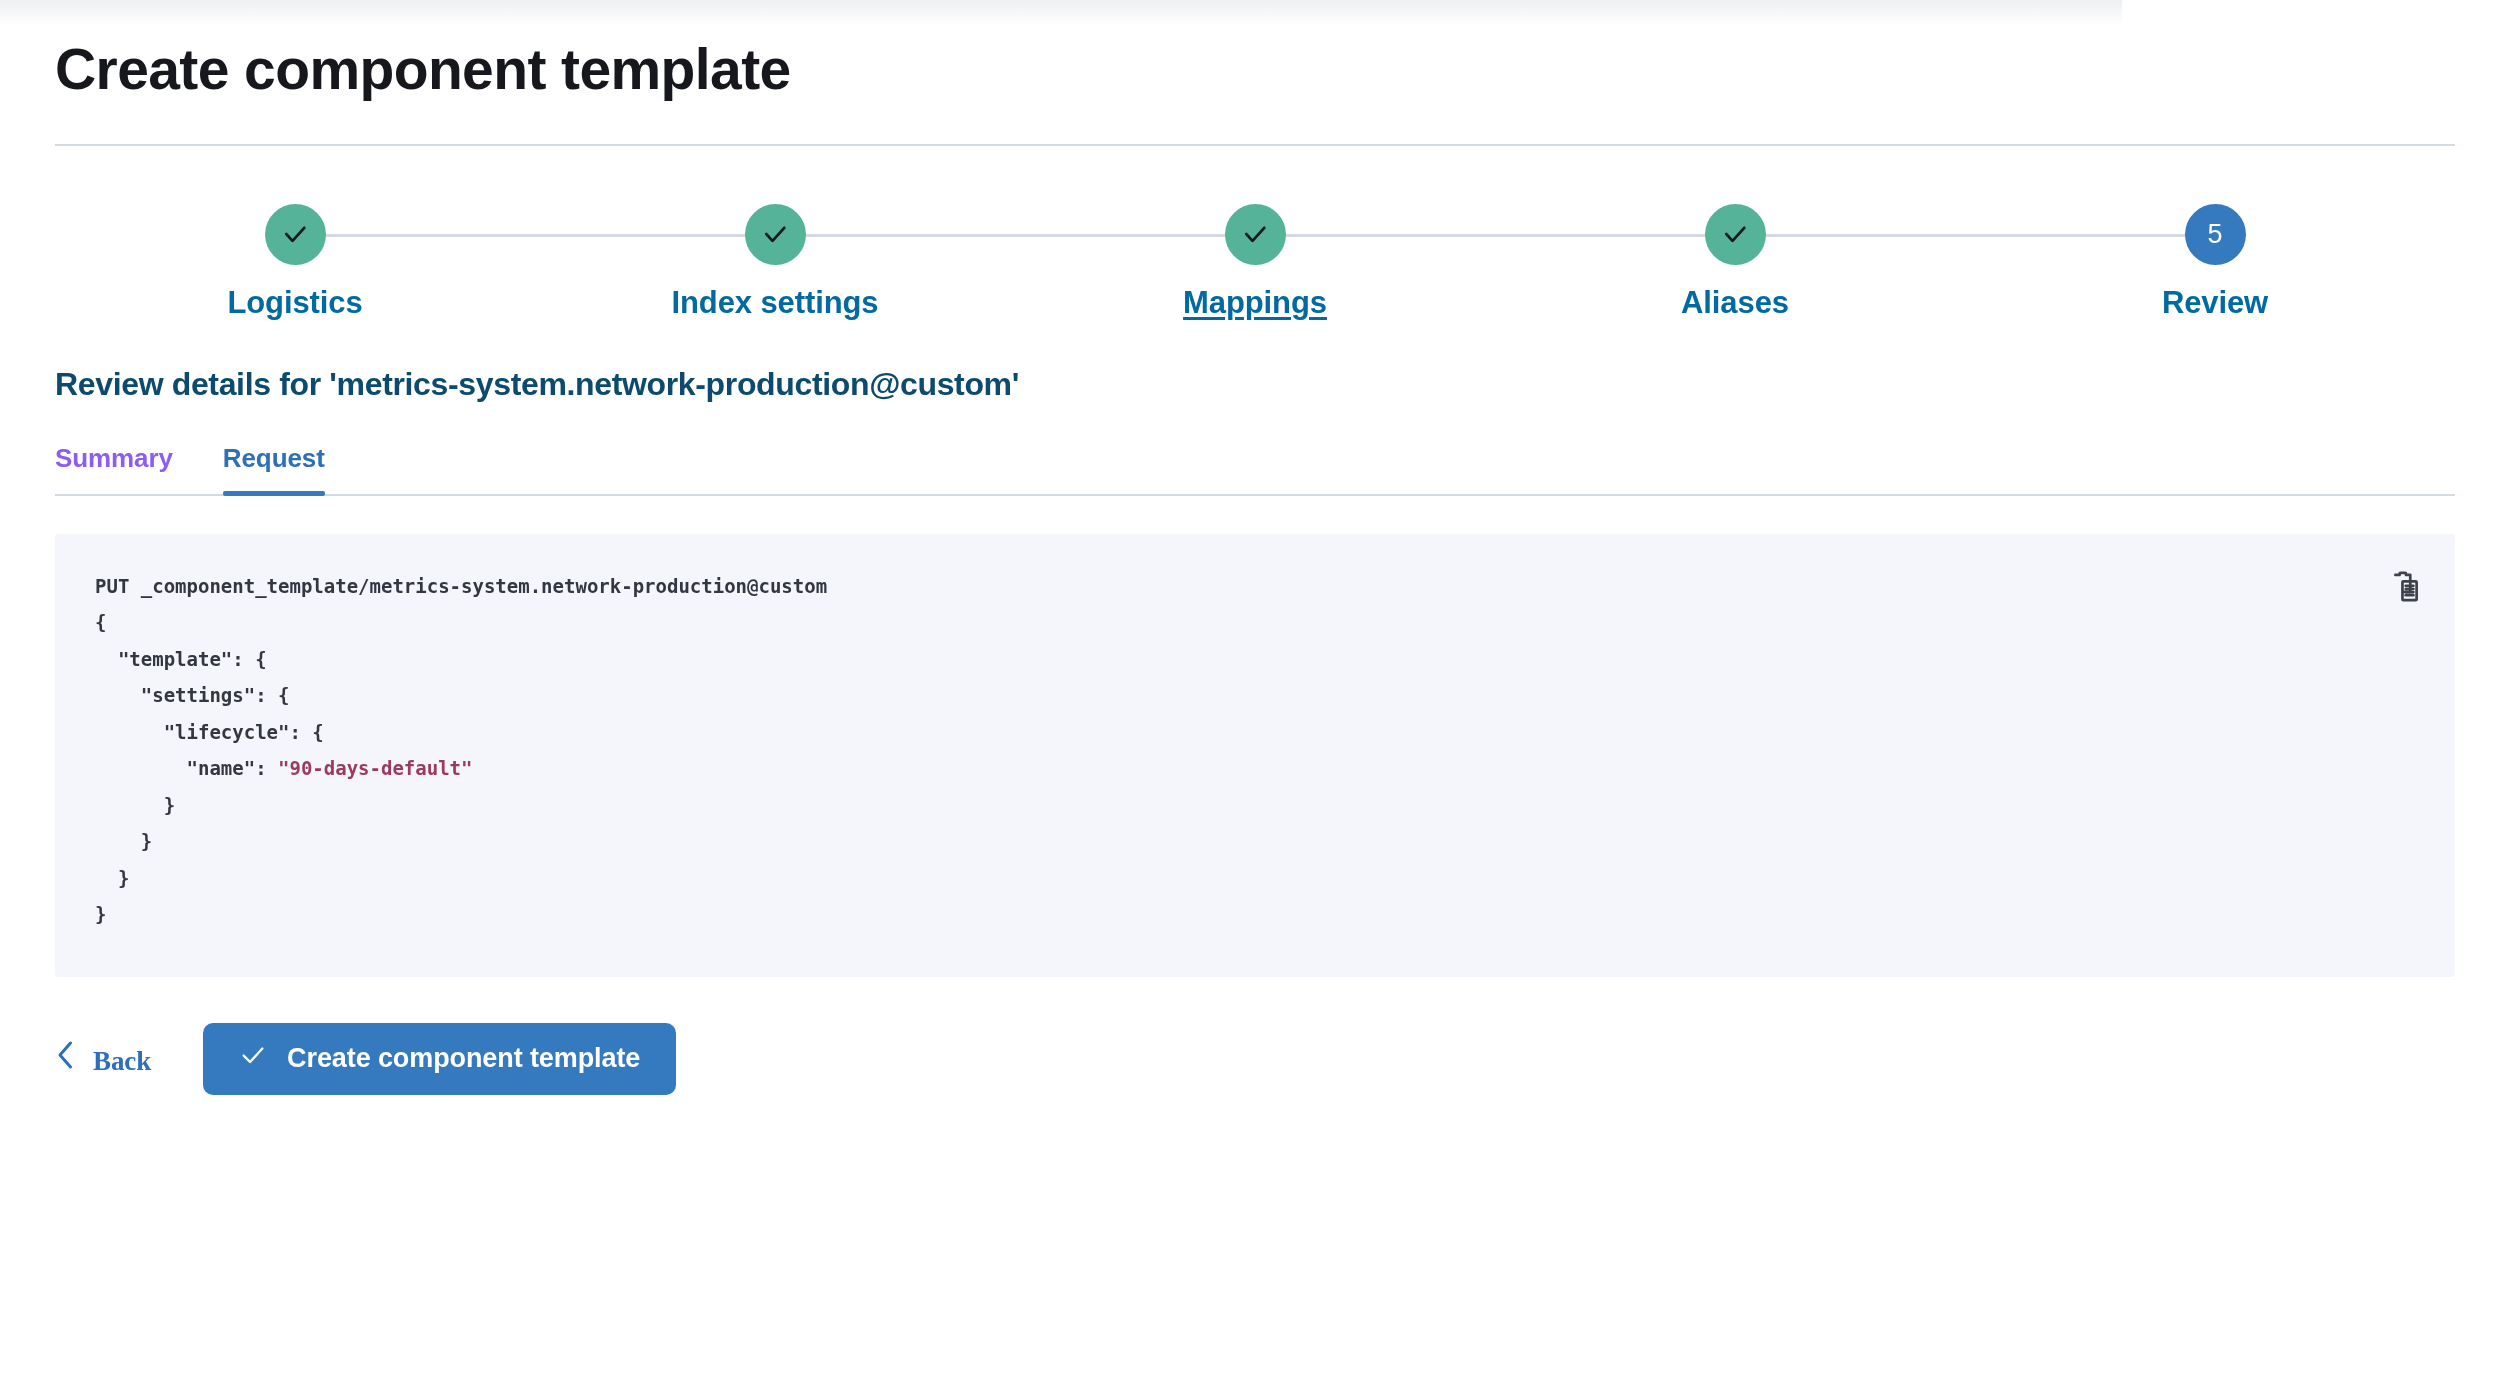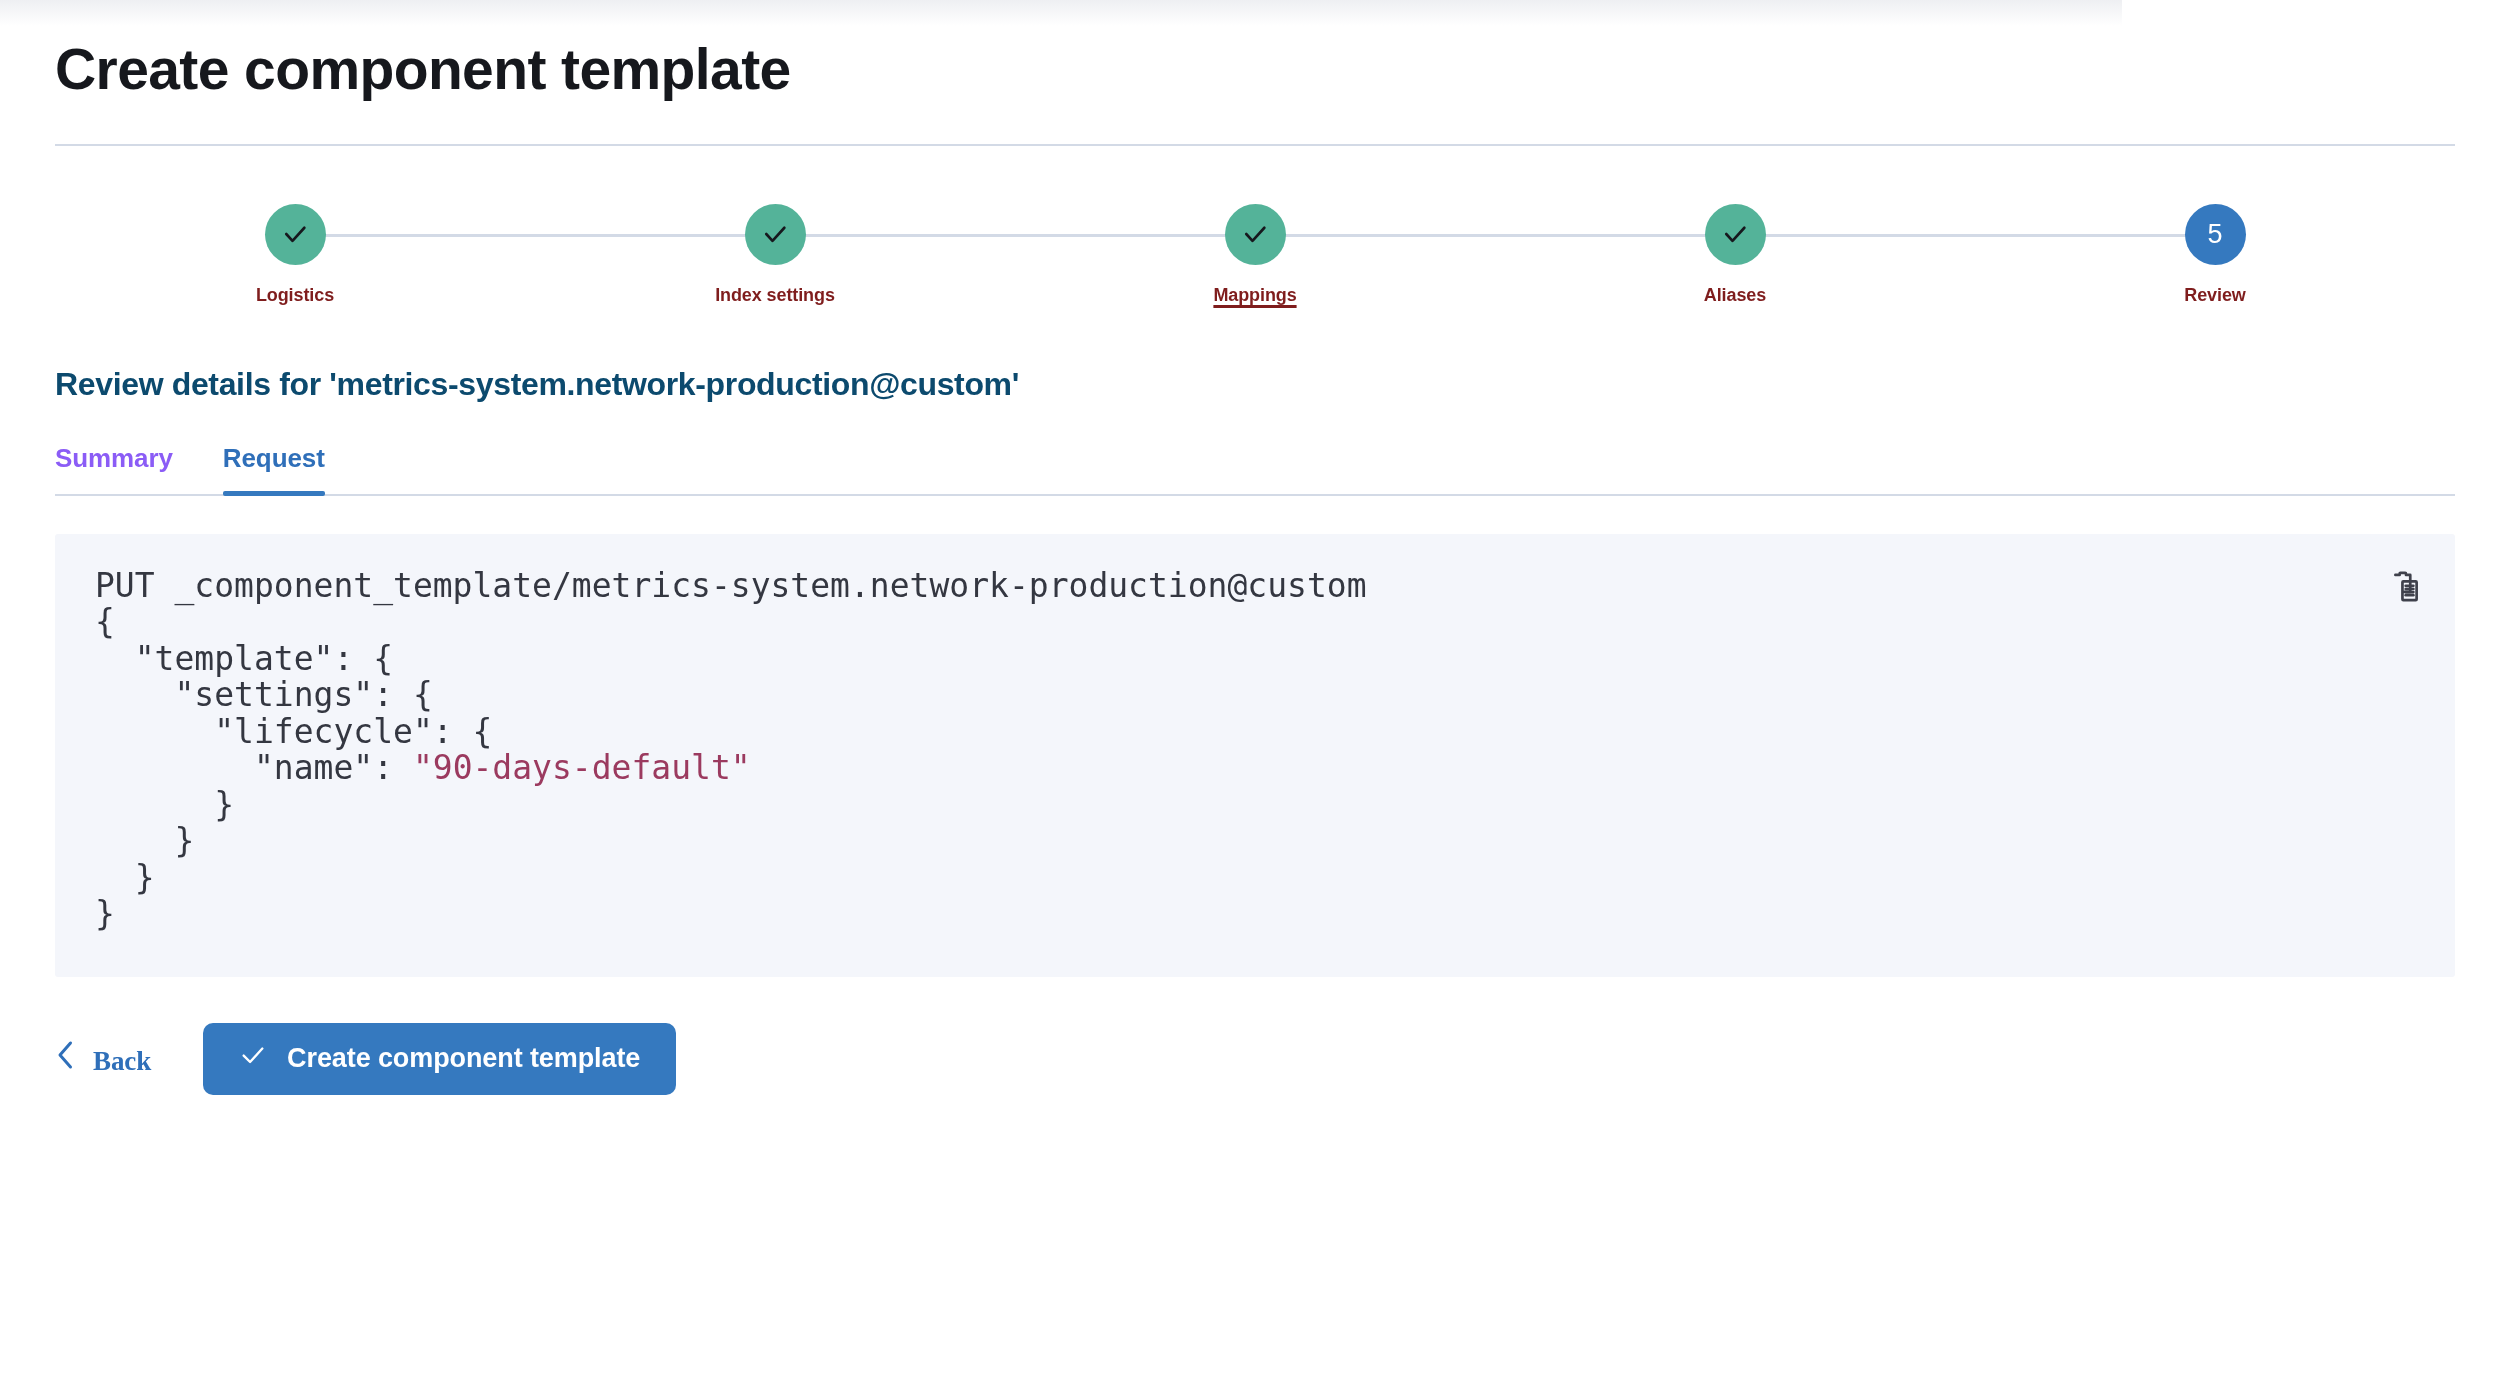--- a/index.html
+++ b/index.html
@@ -100,23 +100,23 @@
   .step-circle.current  { background: #3579bf; }
   .step-circle .num {
     color: #ffffff;
     font-size: 27px;
     font-weight: 500;
     line-height: 1;
   }
   .step-circle svg { display: block; }
   .step-label {
     margin-top: 20px;
-    font-size: 18px;
-    font-weight: 700;
-    color: #7f1d1d;
+    font-size: 31px;
+    font-weight: 700;
+    color: #0369a1;
     white-space: nowrap;
     letter-spacing: -0.1px;
   }
   .step-label.hovered {
     text-decoration: underline;
     text-decoration-thickness: 2.5px;
     text-underline-offset: 4px;
   }
 
   
@@ -174,25 +174,26 @@
     margin-top: 38px;
     position: relative;
     background: #f4f6fb;
     border-radius: 3px;
     padding: 34px 40px 44px 40px;
     min-height: 290px;
   }
   .code-pre {
     margin: 0;
     font-family: "DejaVu Sans Mono", "Liberation Mono", monospace;
-    font-size: 33px;
+    font-size: 19px;
     line-height: 36.5px;
     color: #343741;
     white-space: pre;
     letter-spacing: 0px;
+    font-weight: bold;
   }
   .code-pre .str { color: #9b3a5f; }
   .copy-btn {
     position: absolute;
     top: 30px;
     right: 26px;
     width: 46px;
     height: 46px;
     display: flex;
     align-items: center;

